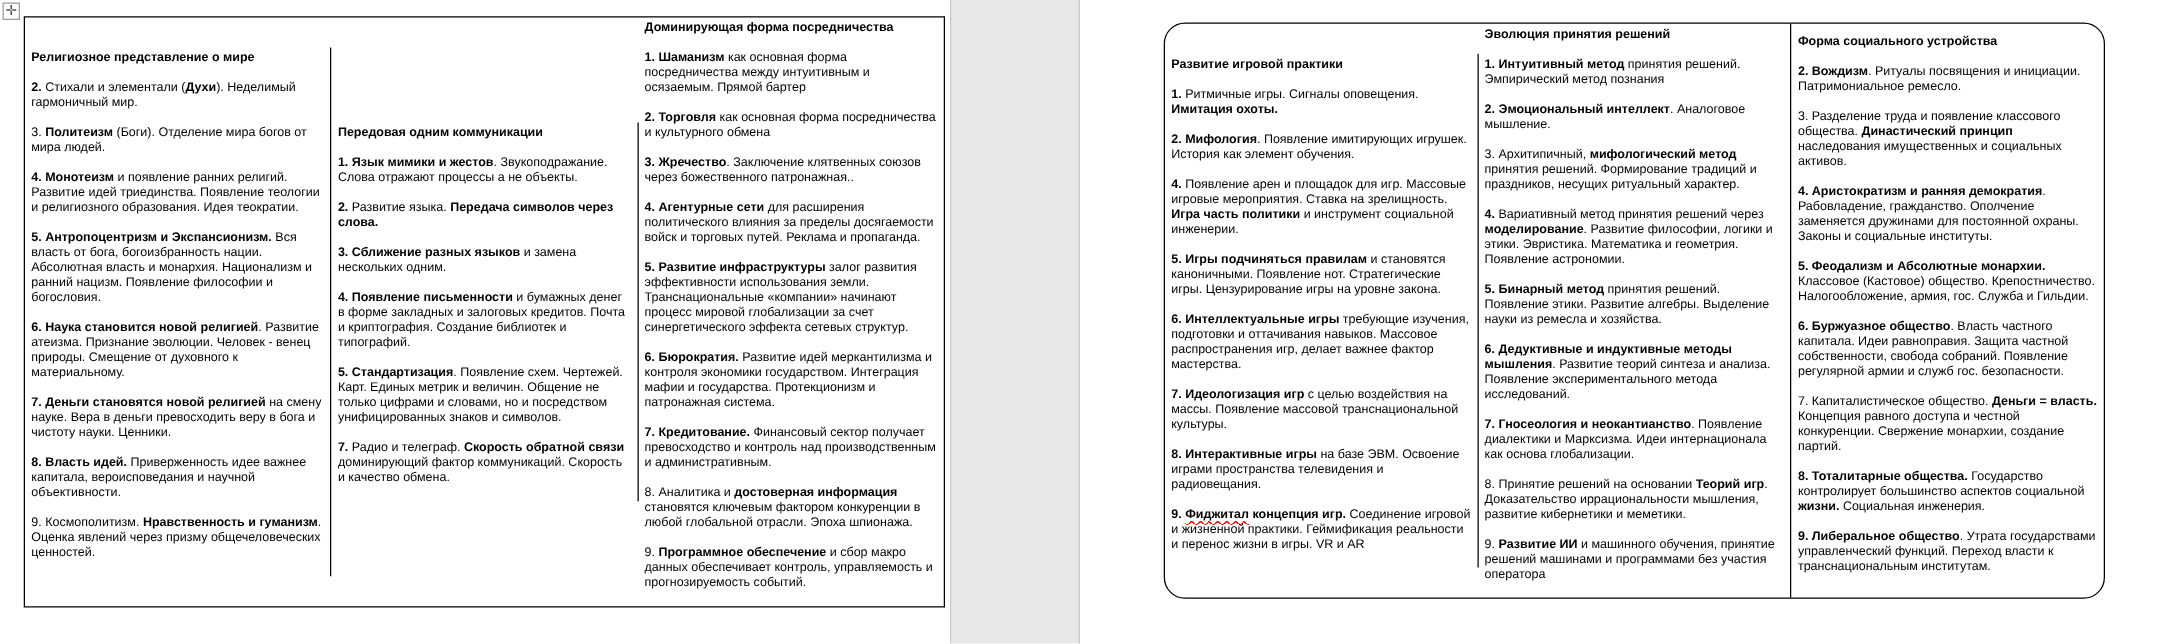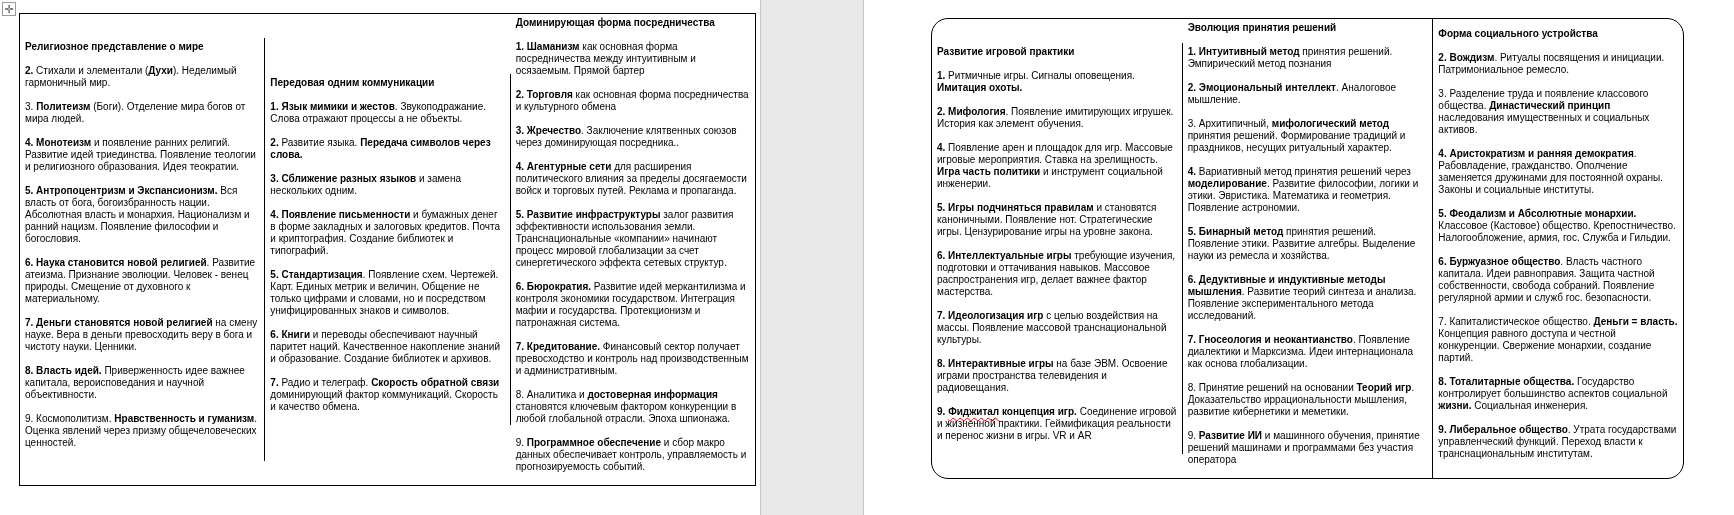--- a/index.html
+++ b/index.html
@@ -55,28 +55,27 @@
         <p class="item"><span class="b">8. Власть идей.</span><span> Приверженность идее важнее капитала, вероисповедания и научной объективности.</span></p>
         <p class="item"><span>9. Космополитизм. </span><span class="b">Нравственность и гуманизм</span><span>. Оценка явлений через призму общечеловеческих ценностей.</span></p>
       </div>
       <div class="cell">
         <div class="hdr">Передовая одним коммуникации</div>
         <p class="item"><span class="b">1. Язык мимики и жестов</span><span>. Звукоподражание. Слова отражают процессы а не объекты.</span></p>
         <p class="item"><span class="b">2.</span><span> Развитие языка. </span><span class="b">Передача символов через слова.</span></p>
         <p class="item"><span class="b">3. Сближение разных языков</span><span> и замена нескольких одним.</span></p>
         <p class="item"><span class="b">4. Появление письменности</span><span> и бумажных денег в форме закладных и залоговых кредитов. Почта и криптография. Создание библиотек и типографий.</span></p>
         <p class="item"><span class="b">5. Стандартизация</span><span>. Появление схем. Чертежей. Карт. Единых метрик и величин. Общение не только цифрами и словами, но и посредством унифицированных знаков и символов.</span></p>
-        <p class="item"><span class="b">6. Книги</span><span> и переводы обеспечивают научный паритет наций. Качественное накопление знаний и образование. Создание библиотек и архивов.</span></p>
         <p class="item"><span class="b">7.</span><span> Радио и телеграф. </span><span class="b">Скорость обратной связи</span><span> доминирующий фактор коммуникаций. Скорость и качество обмена.</span></p>
       </div>
       <div class="cell">
         <div class="hdr">Доминирующая форма посредничества</div>
         <p class="item"><span class="b">1. Шаманизм</span><span> как основная форма посредничества между интуитивным и осязаемым. Прямой бартер</span></p>
         <p class="item"><span class="b">2. Торговля</span><span> как основная форма посредничества и культурного обмена</span></p>
-        <p class="item"><span class="b">3. Жречество</span><span>. Заключение клятвенных союзов через доминирующая посредника..</span></p>
+        <p class="item"><span class="b">3. Жречество</span><span>. Заключение клятвенных союзов через божественного патронажная..</span></p>
         <p class="item"><span class="b">4. Агентурные сети</span><span> для расширения политического влияния за пределы досягаемости войск и торговых путей. Реклама и пропаганда.</span></p>
         <p class="item"><span class="b">5. Развитие инфраструктуры</span><span> залог развития эффективности использования земли. Транснациональные «компании» начинают процесс мировой глобализации за счет синергетического эффекта сетевых структур.</span></p>
         <p class="item"><span class="b">6. Бюрократия.</span><span> Развитие идей меркантилизма и контроля экономики государством. Интеграция мафии и государства. Протекционизм и патронажная система.</span></p>
         <p class="item"><span class="b">7. Кредитование.</span><span> Финансовый сектор получает превосходство и контроль над производственным и административным.</span></p>
         <p class="item"><span>8. Аналитика и </span><span class="b">достоверная информация</span><span> становятся ключевым фактором конкуренции в любой глобальной отрасли. Эпоха шпионажа.</span></p>
         <p class="item"><span>9. </span><span class="b">Программное обеспечение</span><span> и сбор макро данных обеспечивает контроль, управляемость и прогнозируемость событий.</span></p>
       </div>
     </div>
   <div class="doc-table right">
       <div class="cell">

